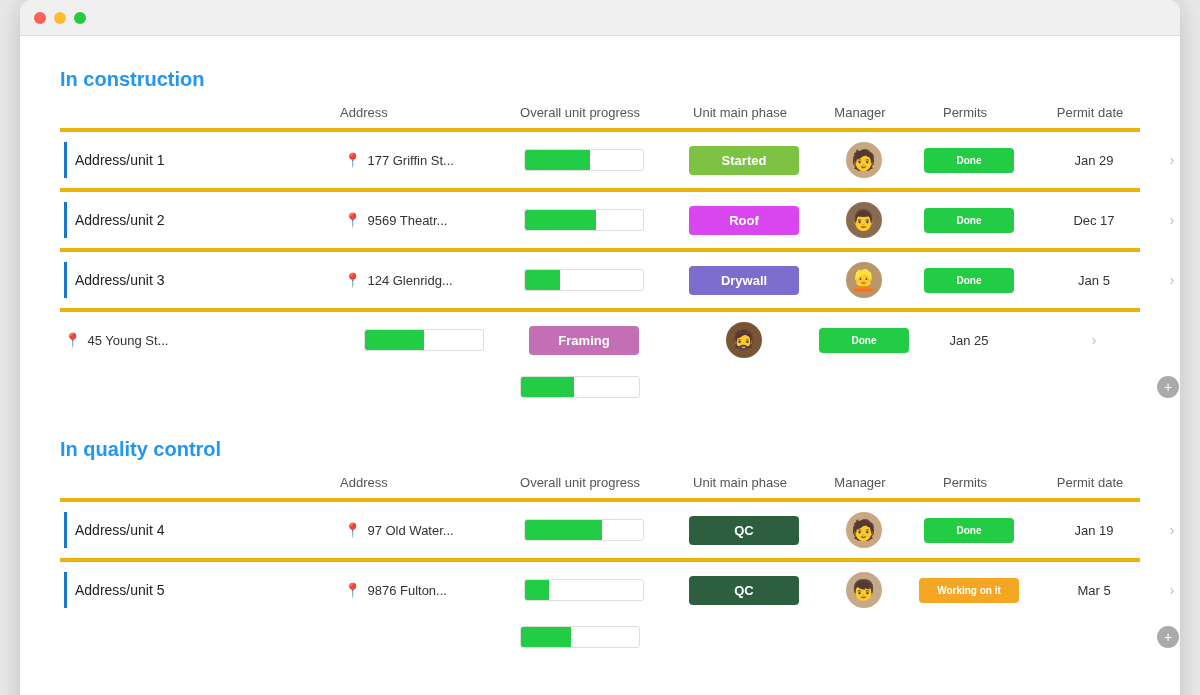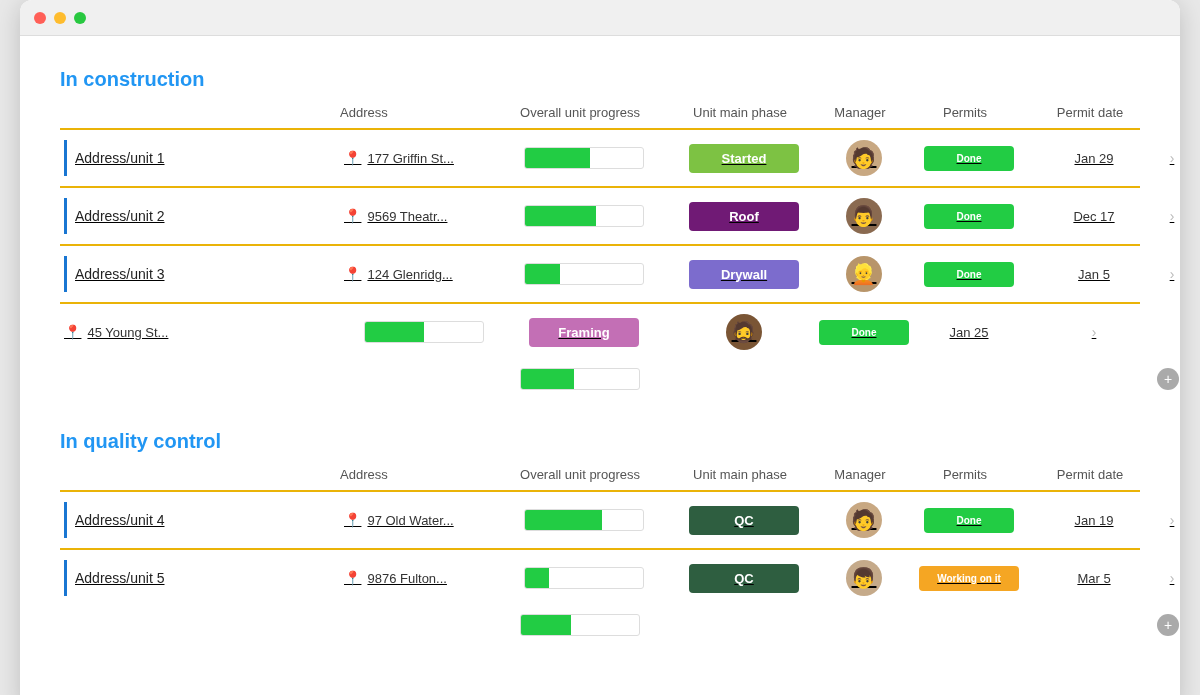--- a/index.html
+++ b/index.html
@@ -99,24 +99,23 @@
       padding-left: 8px;
     }
     .table-header .col:nth-child(2) {
       text-align: left;
     }
 
     .table-row {
       display: grid;
       grid-template-columns: 280px 160px 160px 160px 80px 130px 120px 36px;
       align-items: center;
-      border-top: 2px solid #eab308;
+      border-top: 4px solid #eab308;
       padding: 10px 4px;
       min-height: 56px;
-      text-decoration: underline;
     }
 
     .row-label {
       display: flex;
       align-items: center;
       padding-left: 8px;
       font-size: 14px;
       font-weight: 500;
       color: #222;
       border-left: 3px solid #1976D2;
@@ -162,21 +161,21 @@
       padding: 7px 12px;
       font-size: 13px;
       font-weight: 600;
       color: #fff;
       text-align: center;
       min-width: 110px;
       margin: 0 auto;
     }
 
     .phase-started { background: #7dc243; }
-    .phase-roof { background: #701a75; }
+    .phase-roof { background: #d946ef; }
     .phase-drywall { background: #7c6ccd; }
     .phase-framing { background: #c36fb5; }
     .phase-qc { background: #2e5e40; }
 
     .manager-cell {
       display: flex;
       justify-content: center;
     }
 
     .avatar {

